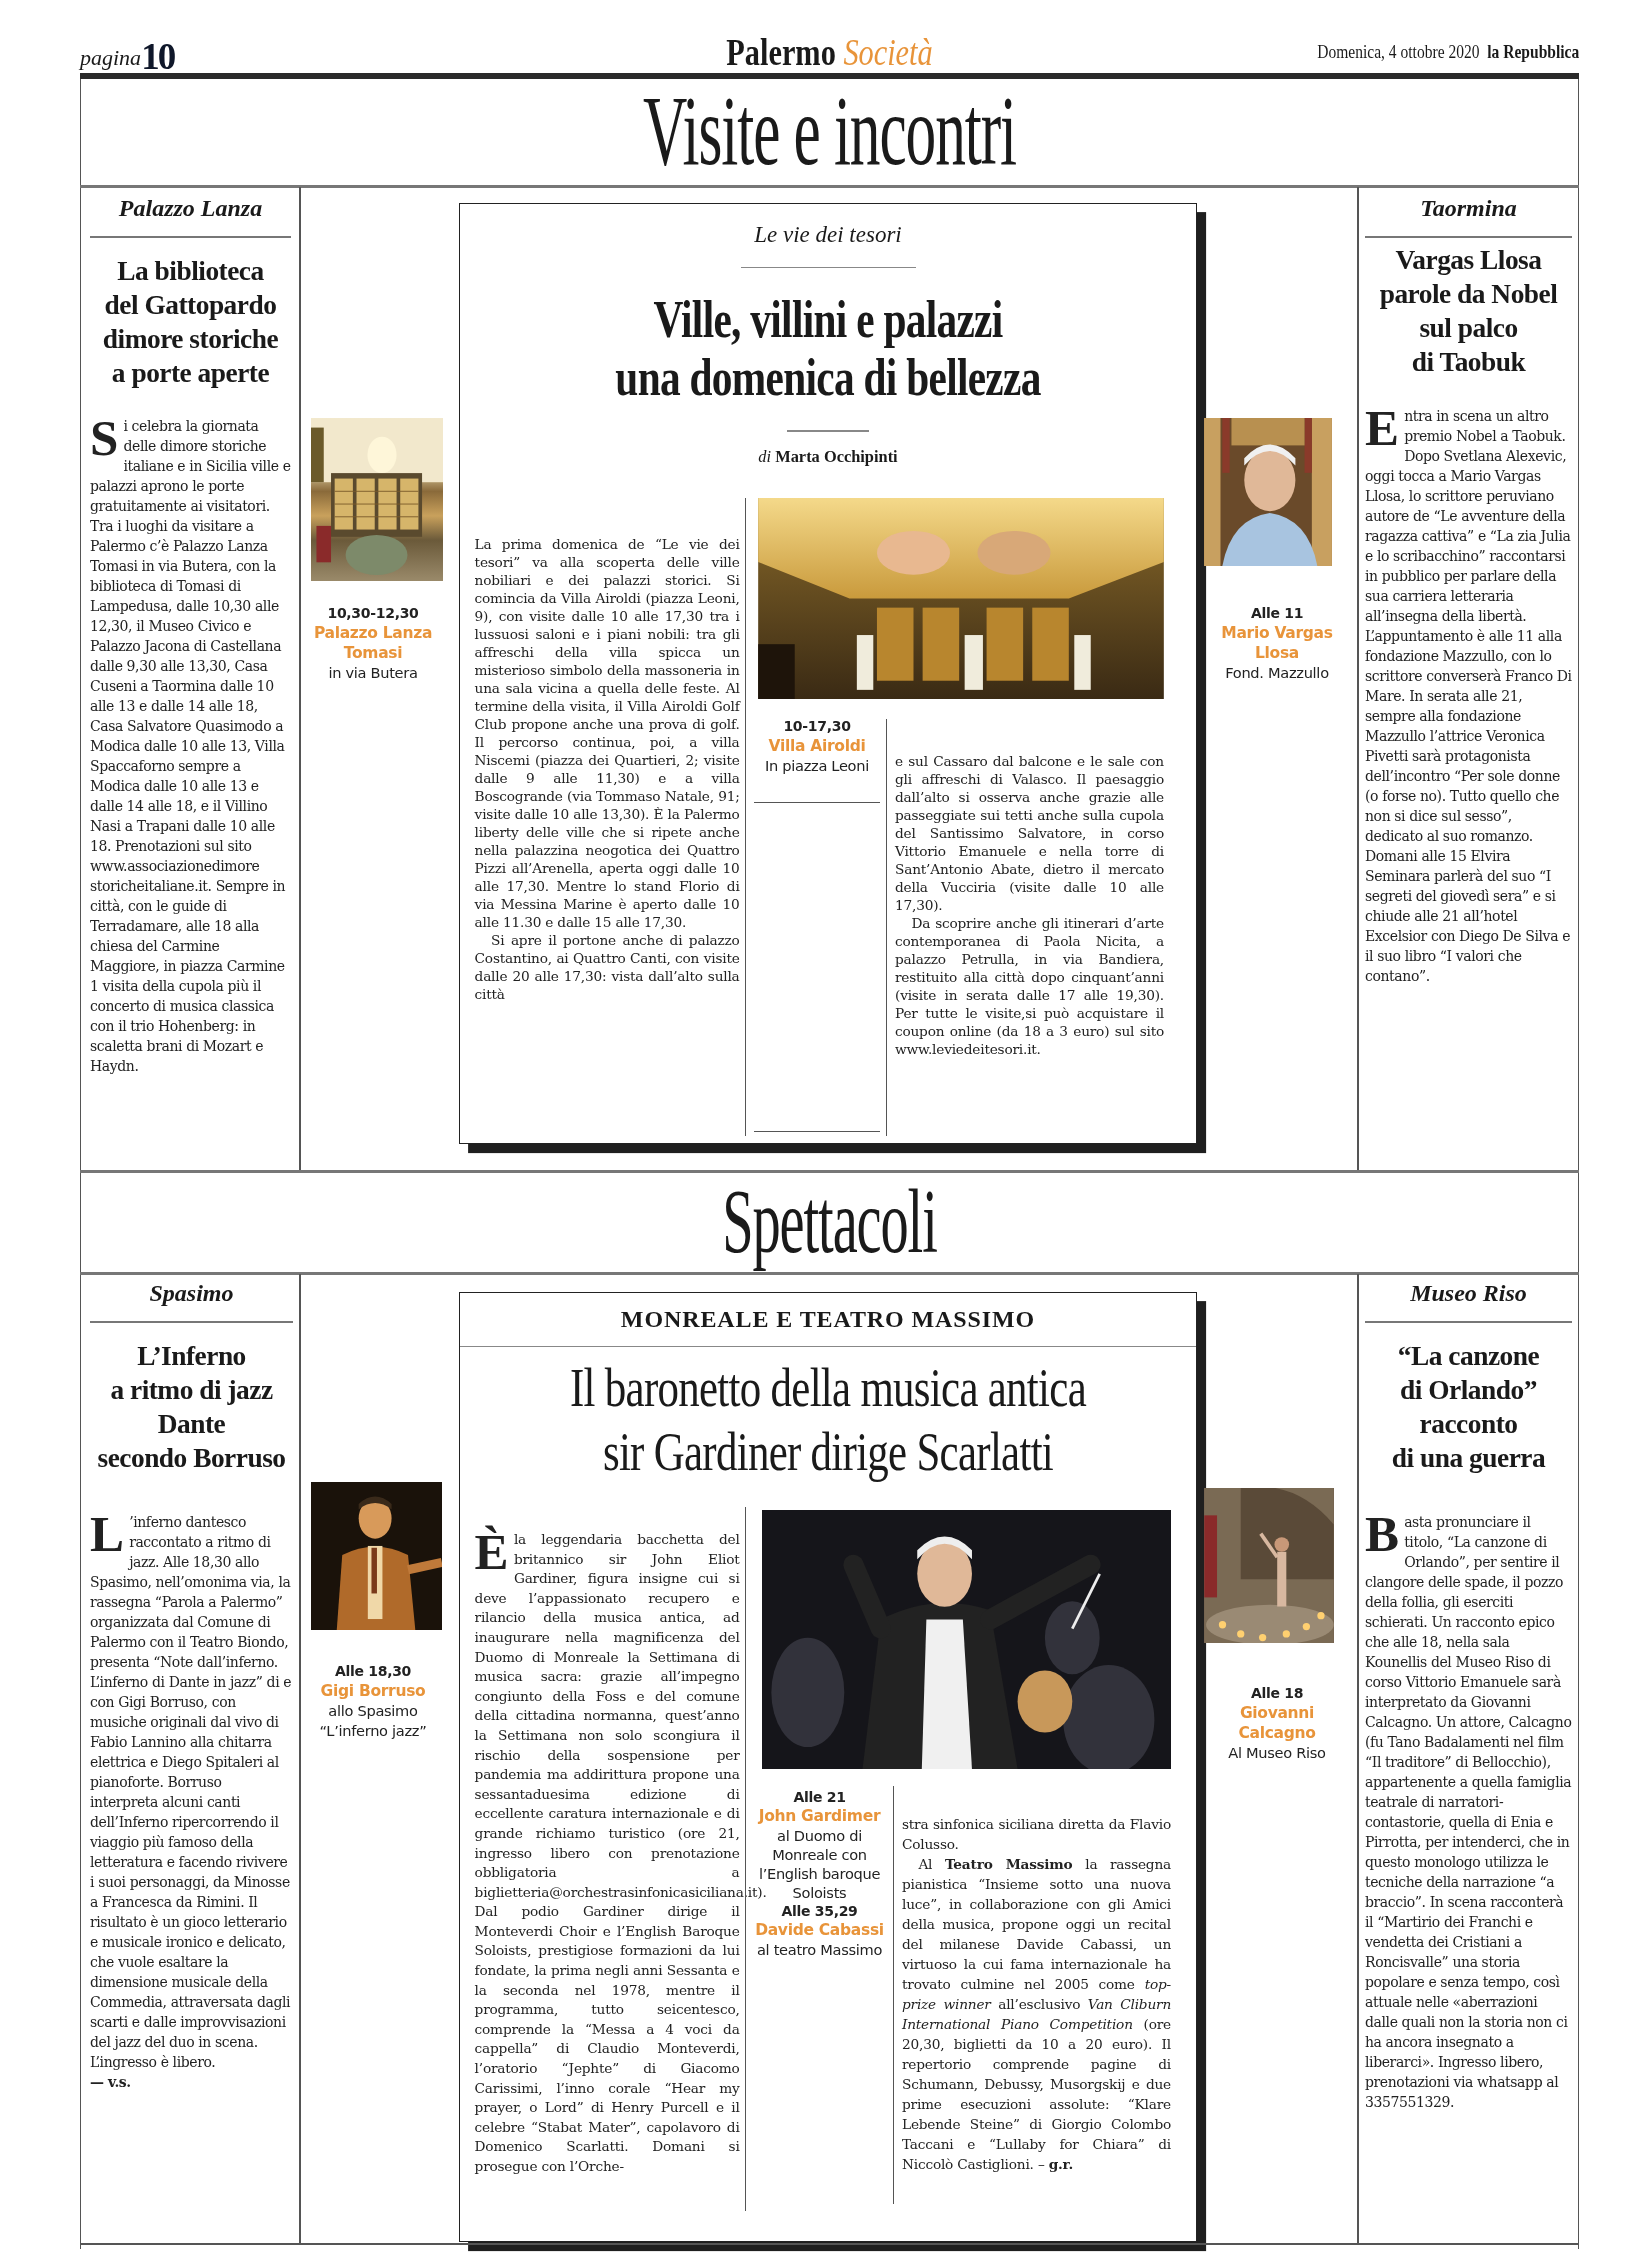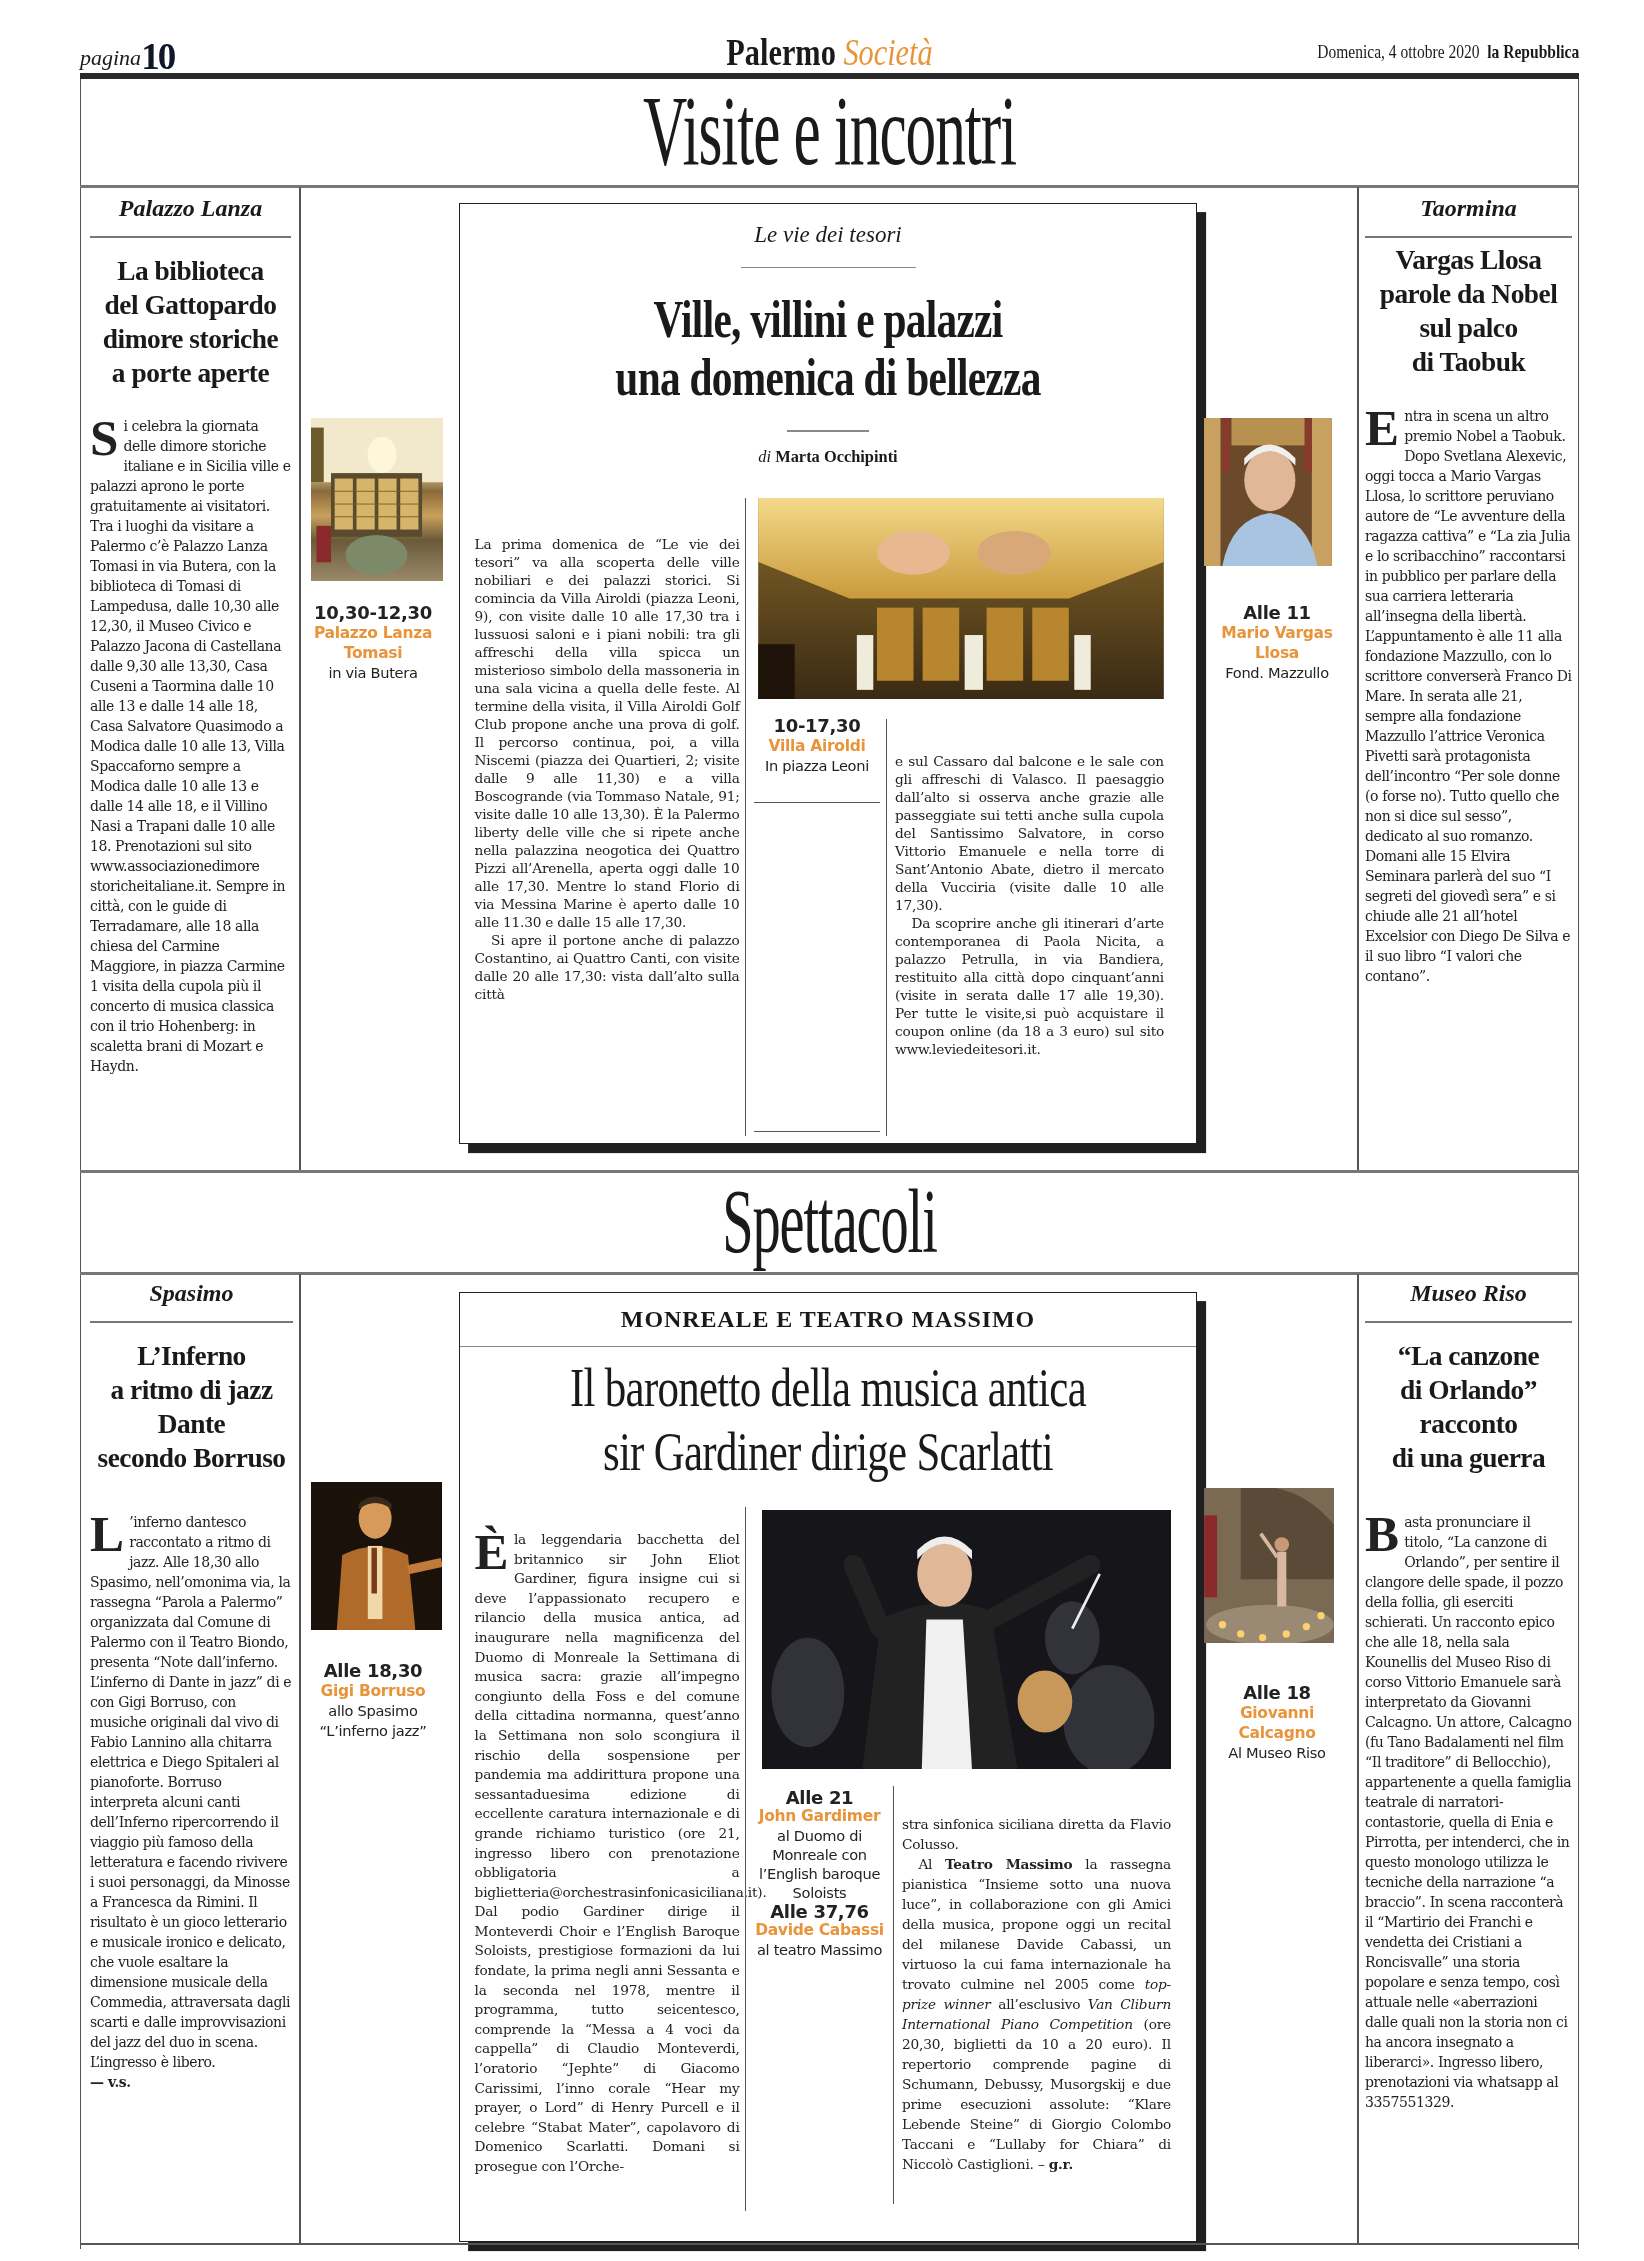--- a/index.html
+++ b/index.html
@@ -29,21 +29,21 @@
   
   .kicker { text-align: center; font-family: "Liberation Serif", serif; font-style: italic; font-weight: bold; font-size: 24px; }
   .kicker-rule { height: 1.8px; background: #777; }
   .side-head { text-align: center; font-family: "Liberation Serif", serif; font-weight: bold; font-size: 27.4px; line-height: 34px; letter-spacing: -0.5px; }
   .side-body { font-family: "DejaVu Serif", serif; font-size: 14px; line-height: 20px; color: #222; letter-spacing: -0.4px; }
   .side-body .drop { float: left; font-family: "Liberation Serif", serif; font-weight: bold; font-size: 51px; line-height: 40px; margin: 1.8px 5.5px 0 0; }
   .side-body .sig { font-weight: bold; }
 
   
   .cap { text-align: center; font-family: "DejaVu Sans", sans-serif; font-size: 14.6px; line-height: 20px; color: #222; letter-spacing: -0.3px; }
-  .cap .time { font-weight: bold; font-size: 18px; }
+  .cap .time { font-weight: bold; font-size: 14px; }
   .cap .who { font-weight: bold; color: #e8943a; font-size: 15.5px; }
 
   
   .photo { overflow: hidden; }
 
   
   .box { border: 1.8px solid #222; background: #fff; box-shadow: 9.1px 9.1px 0 #1f1f1f; }
   .box-kicker { text-align: center; font-family: "Liberation Serif", serif; font-style: italic; font-size: 23px; }
   .box-title { text-align: center; font-family: "Liberation Serif", serif; font-weight: bold; font-size: 53px; line-height: 58px; transform: scaleX(0.78); transform-origin: center; letter-spacing: -0.9px; }
   .byline { text-align: center; font-family: "Liberation Serif", serif; font-size: 16.4px; font-weight: bold; }
@@ -289,21 +289,21 @@
       <path d="M250 120 L360 60" stroke="#222" stroke-width="22" stroke-linecap="round"></path>
       <line x1="370" y1="70" x2="340" y2="130" stroke="#eee" stroke-width="3"></line>
       <ellipse cx="310" cy="210" rx="30" ry="34" fill="#c8985a"></ellipse>
     </svg>
   </div>
 
   <div class="abs cap" style="left:291px; top:495px; width:137px; line-height:19px;">
     <div class="time">Alle 21</div>
     <div class="who">John Gardimer</div>
     <div>al Duomo di Monreale con l’English baroque Soloists</div>
-    <div class="time">Alle 37,76</div>
+    <div class="time">Alle 35,29</div>
     <div class="who">Davide Cabassi</div>
     <div>al teatro Massimo</div>
   </div>
   <div class="abs" style="left:433px; top:493px; width:0.9px; height:418px; background:#555;"></div>
 
   <div class="abs col-text" style="left:442px; top:492px; width:269px; line-height:20px;">
     <p>stra sinfonica siciliana diretta da Flavio Colusso.</p>
     <p><span>Al</span> <b>Teatro Massimo</b> <span>la rassegna pianistica “Insieme sotto una nuova luce”, in collaborazione con gli Amici della musica, propone oggi un recital del milanese Davide Cabassi, un virtuoso la cui fama internazionale ha trovato culmine nel 2005 come</span> <i>top-prize winner</i> <span>all’esclusivo</span> <i>Van Cliburn International Piano Competition</i> <span>(ore 20,30, biglietti da 10 a 20 euro). Il repertorio comprende pagine di Schumann, Debussy, Musorgskij e due prime esecuzioni assolute: “Klare Lebende Steine” di Giorgio Colombo Taccani e “Lullaby for Chiara” di Niccolò Castiglioni. –</span> <b>g.r.</b></p>
   </div>
 </div>

